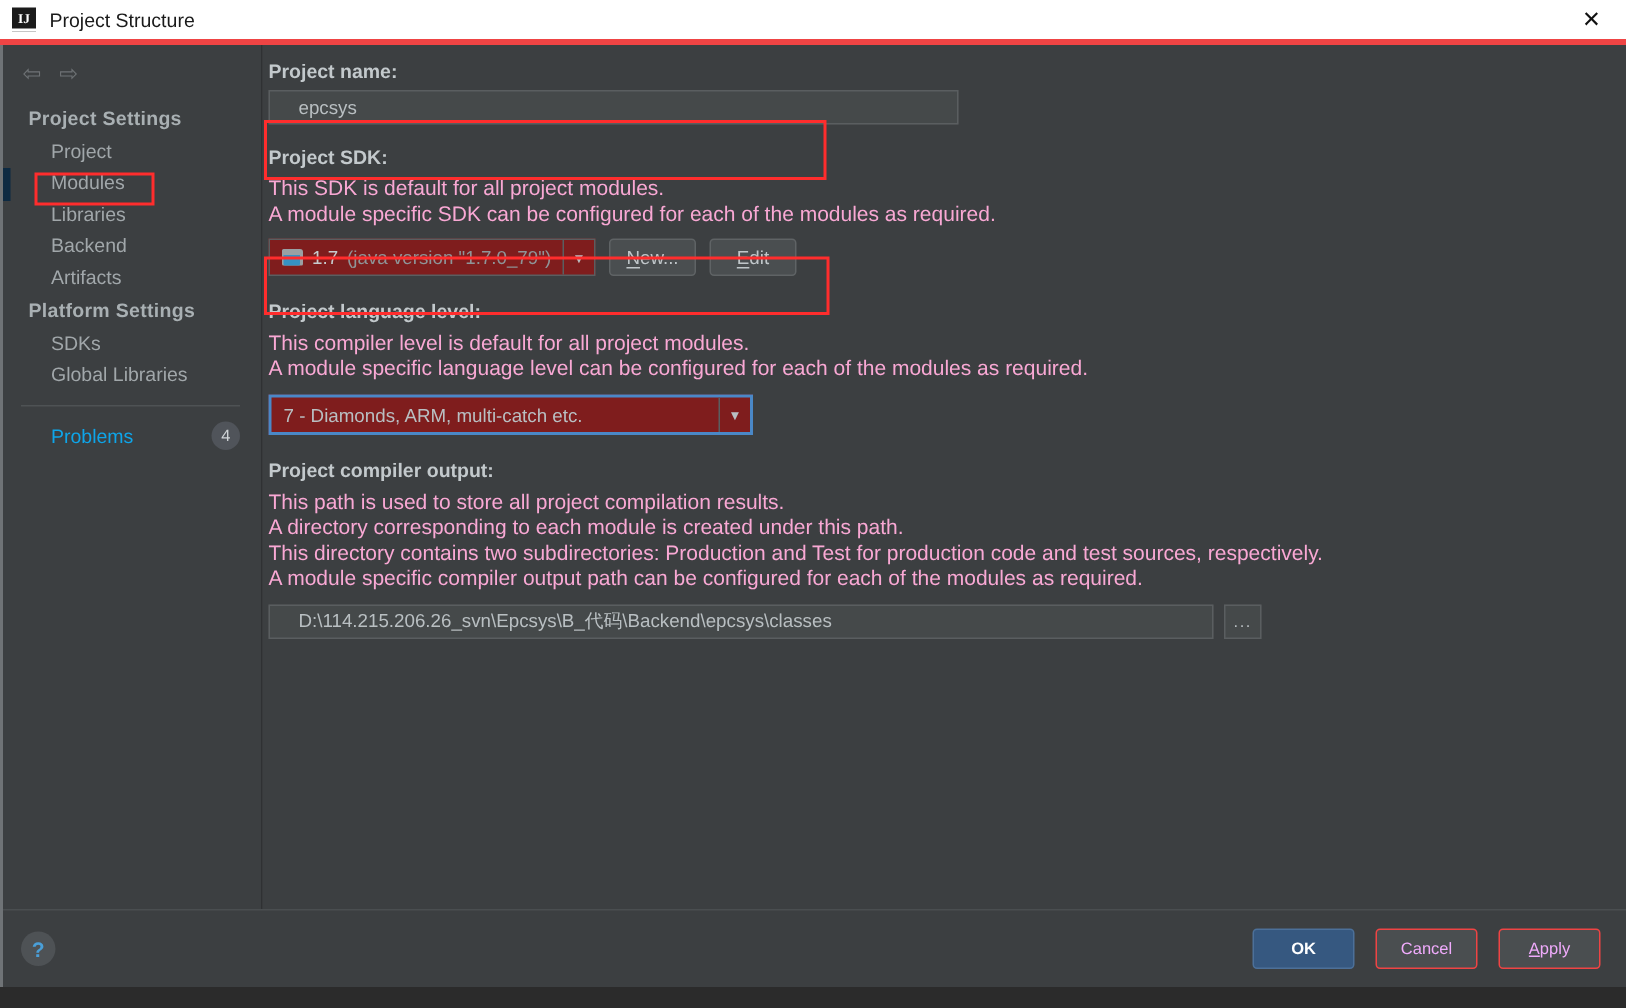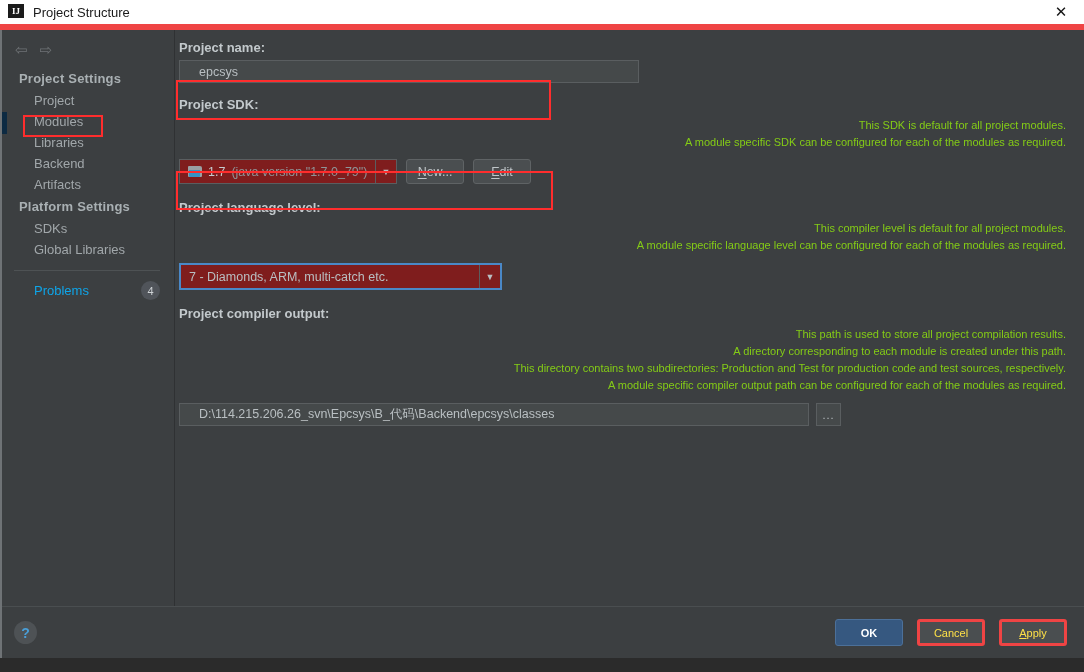--- a/index.html
+++ b/index.html
@@ -16,21 +16,21 @@
     background: #3c3f41;
     display: flex; flex-direction: column;
   }
 
   
   #titlebar {
     height: 30px; min-height: 30px;
     background: #ffffff;
     display: flex; align-items: center;
     padding-left: 8px;
-    border-bottom: 6px solid #ef4444;
+    border-bottom: 4px solid #ef4444;
   }
   #title-icon {
     width: 16px; height: 16px;
     background: #1b1b1b;
     color: #ffffff;
     font-size: 9px; font-weight: bold;
     display: flex; align-items: center; justify-content: center;
     letter-spacing: 0px;
     border-bottom: 2px solid #ffffff;
     box-shadow: inset 0 -3px 0 #1b1b1b;
@@ -114,23 +114,22 @@
     flex: 1; position: relative;
     background: #3c3f41;
     padding: 10px 18px 0 4px;
     overflow: hidden;
   }
   .field-label {
     font-size: 13px; font-weight: bold; color: #c3c9cc;
     margin-bottom: 5px;
   }
   .desc-line {
-    font-size: 11px; color: #84cc16;
+    font-size: 14px; color: #f9a8d4;
     line-height: 17px;
-    text-align: right;
   }
   .block { margin-bottom: 0; }
 
   .text-input {
     height: 23px;
     background: #45494a;
     border: 1px solid #5a5e60;
     color: #b9bfc2;
     font-size: 12.5px;
     display: flex; align-items: center;
@@ -228,21 +227,21 @@
     border-radius: 3px;
     font-size: 11px;
     display: flex; align-items: center; justify-content: center;
     cursor: pointer;
     text-align: right;
   }
   .fb-default {
     background: #365880; border: 1px solid #4c7099; color: #ffffff; font-weight: bold;
   }
   .fb-normal {
-    background: #4a4e50; border: 3px solid #ef4444; color: #fde047;
+    background: #4a4e50; border: 1px solid #ef4444; color: #f0abfc;
   }
 
   #bottom-strip {
     position: absolute; left: 0; top: 658px;
     width: 1084px; height: 14px;
     background: #2b2b2b;
   }
   #window-border-left {
     position: absolute; left: 0; top: 30px; width: 2px; height: 628px;
     background: #6f7376;

